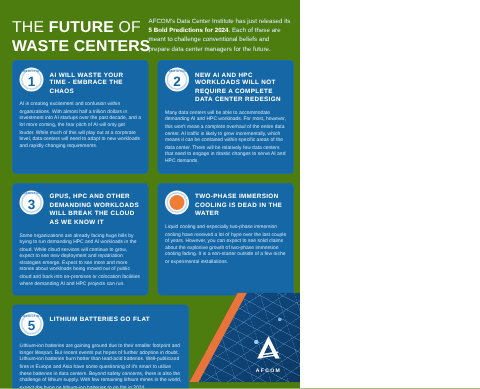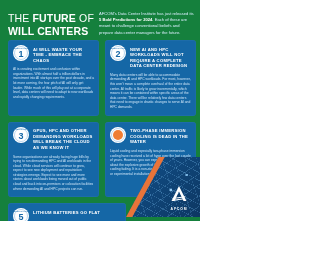--- a/index.html
+++ b/index.html
@@ -3,22 +3,22 @@
 <meta charset="utf-8">
 <style>
   * { box-sizing: border-box; margin: 0; padding: 0; }
   html, body {
     width: 200px; height: 259px;
     font-family: "Liberation Sans", sans-serif;
     overflow: hidden;
   }
   #page {
     position: relative;
-    width: 200px; height: 221px;
-    background: #15803d;
+    width: 200px; height: 259px;
+    background: #4d7c0f;
     overflow: hidden;
   }
   
   .art {
     position: absolute;
     right: 0; bottom: 4px;
     width: 112px; height: 60px;
     background:
       radial-gradient(circle at 22% 38%, rgba(150,210,255,.95) 0 1.1px, transparent 1.6px),
       radial-gradient(circle at 52% 20%, rgba(150,210,255,.9) 0 1px, transparent 1.5px),
@@ -124,21 +124,21 @@
 </head>
 <body>
 
 <div id="page">
 
   <div class="header">
     <div class="title">
       <div class="title-line">
         <span class="lt">THE </span><span class="bd">FUTURE</span><span class="lt"> OF</span>
       </div>
-      <div class="title-line bd">WILL CENTERS</div>
+      <div class="title-line bd">WASTE CENTERS</div>
     </div>
     <div class="intro">
       <p><span>AFCOM's Data Center Institute has just released its </span><b>5 Bold Predictions for 2024</b><span>. Each of these are meant to challenge conventional beliefs and prepare data center managers for the future.</span></p>
     </div>
   </div>
 
   <div class="grid">
 
     <div class="row">
       <div class="card half">

